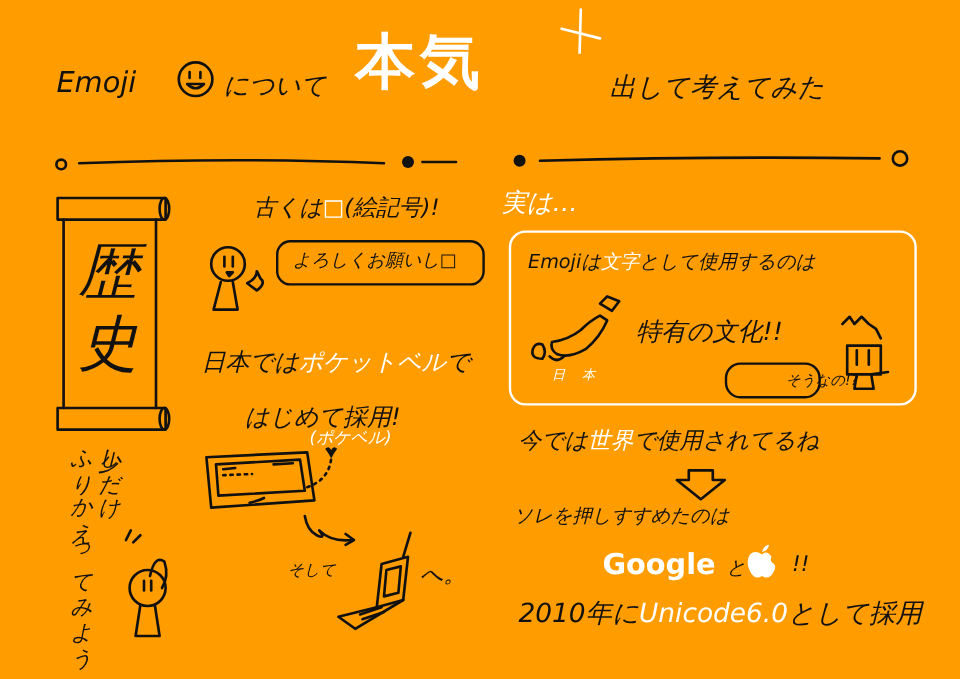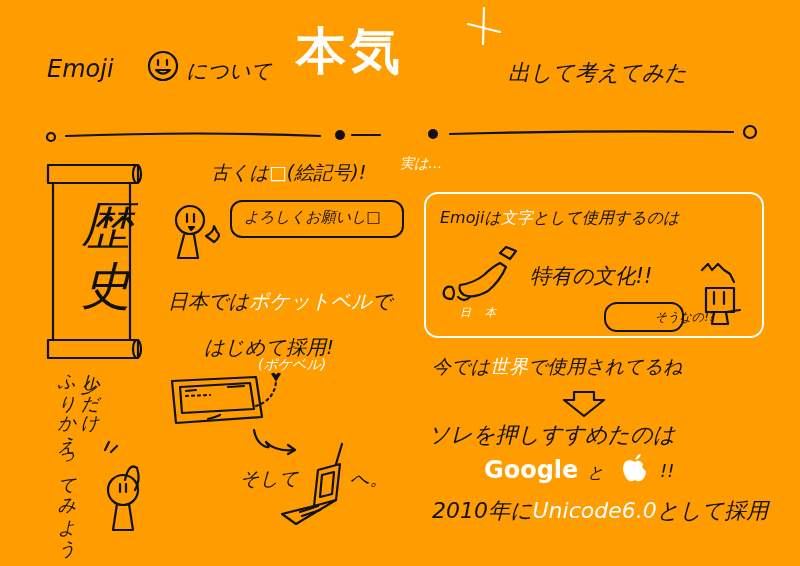--- a/index.html
+++ b/index.html
@@ -43,21 +43,21 @@
   <circle class="ink" cx="750" cy="12" r="6"></circle>
 </svg>
 
 <svg style="left:45px;top:162px" width="100" height="200">
   <rect class="ink" x="3" y="3" width="90" height="18"></rect>
   <ellipse class="ink" cx="92" cy="12" rx="4" ry="9"></ellipse>
   <path class="ink" d="M8 21 L8 178 M85 21 L85 178"></path>
   <rect class="ink" x="3" y="178" width="90" height="18"></rect>
   <ellipse class="ink" cx="92" cy="187" rx="4" ry="9"></ellipse>
 </svg>
-<div class="abs hand" style="left:76px;top:196px;width:60px;font-size:50px;line-height:60px;white-space:normal;word-break:break-all;text-align:center;">歴史</div>
+<div class="abs hand" style="left:60px;top:196px;width:60px;font-size:50px;line-height:60px;white-space:normal;word-break:break-all;text-align:center;">歴史</div>
 
 <div class="abs hand" style="left:170px;top:160px;font-size:19px;margin-left:41px;">
   <span>古くは</span><span class="white">□</span><span>(絵記号)!</span>
 </div>
 
 <svg style="left:170px;top:202px" width="60" height="62">
   <circle class="ink" cx="20" cy="18" r="14"></circle>
   <line class="ink" x1="17" y1="12" x2="17" y2="20"></line>
   <line class="ink" x1="24" y1="12" x2="24" y2="20"></line>
   <path class="ink" d="M19 25 L24 25 L21 28 Z"></path>
@@ -95,31 +95,31 @@
   <path class="ink" d="M40 44 Q48 42 52 40"></path>
 </svg>
 <svg style="left:254px;top:372px" width="30" height="40">
   <path class="ink" stroke-dasharray="2 4" d="M2 34 Q20 28 22 10"></path>
   <path d="M17 2 Q20 6 22 10 Q24 6 27 2 Q24 -1 22 3 Q20 -1 17 2 Z" fill="#111"></path>
 </svg>
 <svg style="left:252px;top:428px" width="50" height="30">
   <path class="ink" d="M2 2 Q4 14 12 18 Q20 22 14 14 Q24 24 42 22"></path>
   <path class="ink" d="M36 17 L43 22 L36 26"></path>
 </svg>
-<div class="abs hand" style="left:240px;top:466px;font-size:19px;">そして</div>
+<div class="abs hand" style="left:240px;top:466px;font-size:13px;">そして</div>
 <svg style="left:278px;top:440px" width="70" height="80">
   <path class="ink" d="M40 30 L62 24 L58 60 L36 66 Z"></path>
   <path class="ink" d="M44 35 L56 32 L54 54 L42 57 Z"></path>
   <path class="ink" d="M58 24 L64 4"></path>
   <path class="ink" d="M36 66 L4 74 L18 84 L58 60"></path>
   <path class="ink" d="M22 72 L40 66 M24 76 L42 70"></path>
 </svg>
 <div class="abs hand" style="left:350px;top:466px;font-size:19px;">へ。</div>
 
-<div class="abs hand white" style="left:400px;top:155px;font-size:14px;">実は…</div>
+<div class="abs hand white" style="left:418px;top:155px;font-size:21px;">実は…</div>
 
 <div class="abs" style="left:424px;top:192px;width:336px;height:142px;border:2.4px solid #fff;border-radius:14px;"></div>
 
 <div class="abs hand" style="left:440px;top:208px;font-size:16px;">
   <span>Emojiは</span><span class="white">文字</span><span>として使用するのは</span>
 </div>
 
 <svg style="left:440px;top:245px" width="100" height="70">
   <path class="ink" d="M60 8 L66 2 L76 6 L70 14 Z"></path>
   <path class="ink" d="M66 22 Q60 36 48 46 Q34 54 24 50 Q18 46 20 40 Q34 38 44 30 Q52 22 60 18 Z"></path>
@@ -143,24 +143,24 @@
 </svg>
 
 <div class="abs hand" style="left:432px;top:354px;font-size:19px;">
   <span>今では</span><span class="white">世界</span><span>で使用されてるね</span>
 </div>
 
 <svg style="left:560px;top:390px" width="50" height="30">
   <path class="ink" d="M14 2 L34 2 L34 10 L44 10 L24 26 L4 10 L14 10 Z"></path>
 </svg>
 
-<div class="abs hand" style="left:428px;top:420px;font-size:22px;">ソレを押しすすめたのは</div>
+<div class="abs hand" style="left:428px;top:420px;font-size:16px;">ソレを押しすすめたのは</div>
 
 <div class="abs" style="left:484px;top:456px;">
-  <span class="white" style="font-size:24px;font-weight:bold;font-family:'DejaVu Sans',sans-serif;">Google</span>
+  <span class="white" style="font-size:24px;font-weight:bold;font-family:'DejaVu Sans',sans-serif;margin-left:18px;">Google</span>
   <span class="hand" style="font-size:16px;margin-left:4px;">と</span>
 </div>
 <svg style="left:621px;top:454px" width="28" height="30">
   <path d="M14 8 Q8 4 4 8 Q0 14 4 22 Q8 30 14 26 Q20 30 24 22 Q26 18 24 16 Q20 14 22 10 Q18 4 14 8 Z" fill="#fff"></path>
   <path d="M14 6 Q16 0 20 0 Q19 5 14 6 Z" fill="#fff"></path>
 </svg>
 <div class="abs hand" style="left:660px;top:460px;font-size:18px;">!!</div>
 
 <div class="abs hand" style="left:432px;top:496px;font-size:22px;text-align:right;">
   <span>2010年に</span><span class="white">Unicode6.0</span><span>として採用</span>

